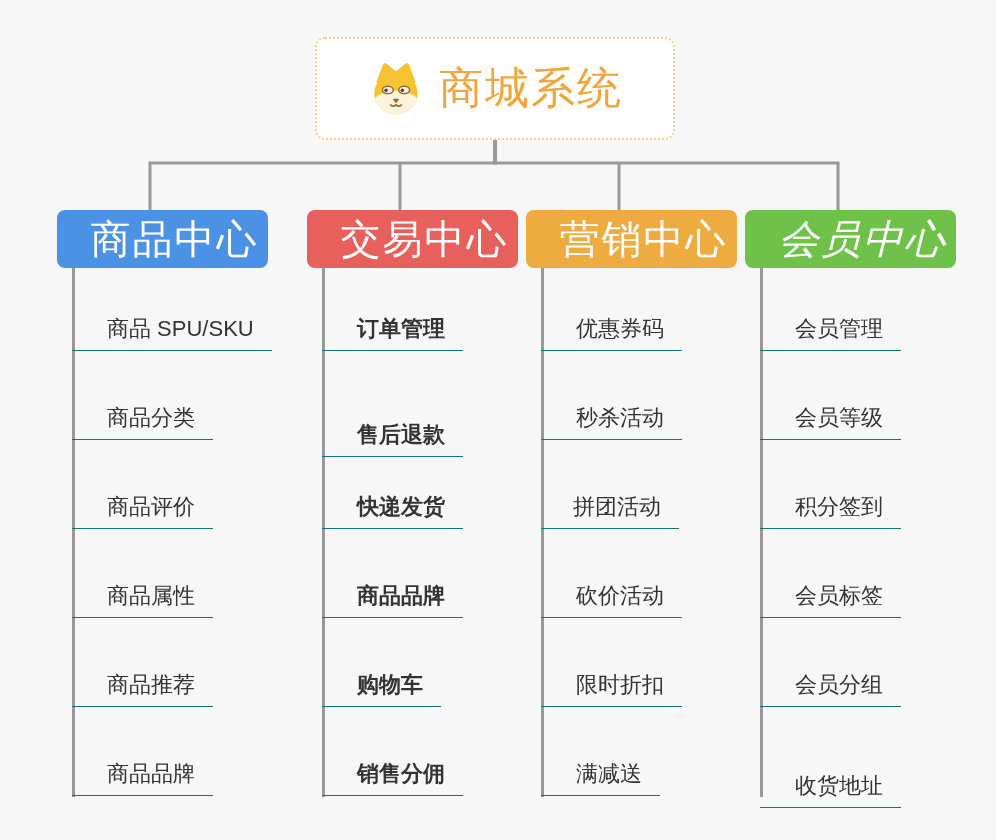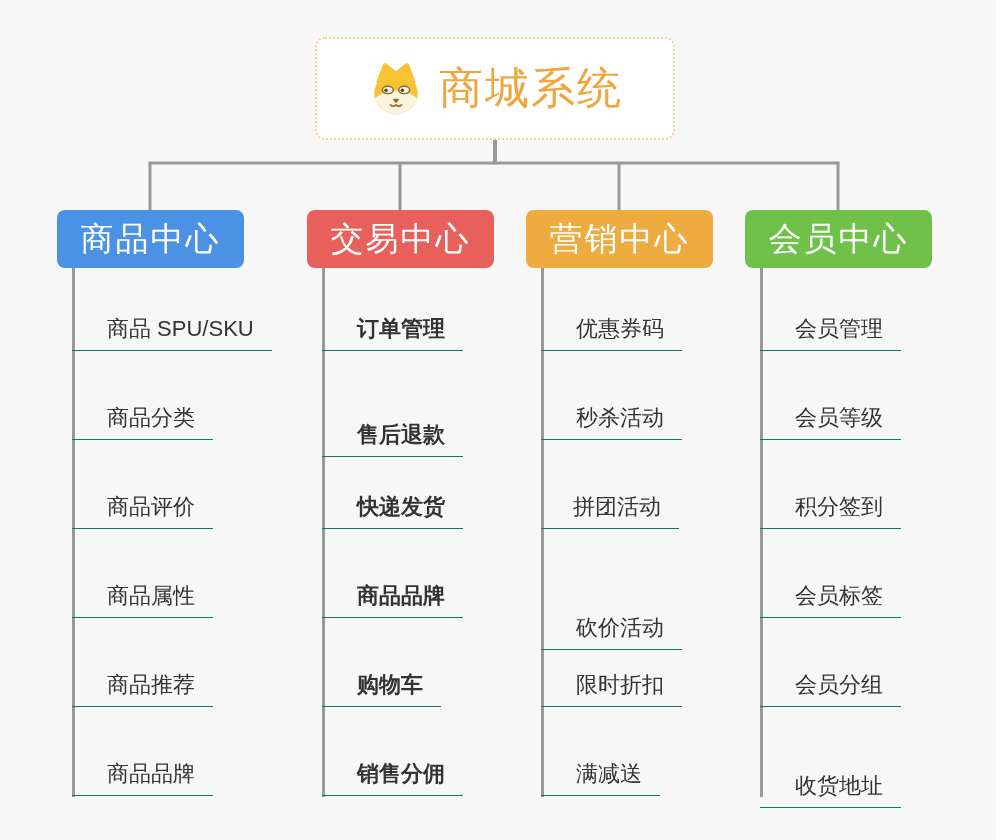--- a/index.html
+++ b/index.html
@@ -46,24 +46,25 @@
   
   .branch-header {
     position: absolute;
     top: 210px;
     width: 187px; height: 58px;
     border-radius: 8px;
     display: flex;
     align-items: center;
     justify-content: center;
     color: #ffffff;
-    font-size: 33px;
+    font-size: 40px;
     letter-spacing: 2px;
     white-space: nowrap;
     z-index: 2;
+    padding-left: 24px;
   }
   #branch-header-0 { left: 57px; }
   #branch-header-1 { left: 307px; }
   #branch-header-2 { left: 526px; }
   #branch-header-3 { left: 745px; }
   
   .branch-items {
     position: absolute;
     top: 268px;
     width: 250px;
@@ -129,21 +130,21 @@
       <circle cx="39" cy="33.5" r="2" fill="#6b451c"></circle>
       <path d="M29.5 43.5 h5 l-2.5 3.2 z" fill="#9c6b2f" stroke="#9c6b2f" stroke-width="1.5" stroke-linejoin="round"></path>
       <path d="M26 49.5 q3 3 6 0 q3 3 6 0" fill="none" stroke="#9c6b2f" stroke-width="1.8" stroke-linecap="round"></path>
     </svg>
     <span class="root-title">商城系统</span>
   </div>
 
   <div class="branch-header" id="branch-header-0" style="background: rgb(75, 146, 229);">商品中心</div>
   <div class="branch-header" id="branch-header-1" style="background: rgb(232, 96, 92);">交易中心</div>
   <div class="branch-header" id="branch-header-2" style="background: rgb(238, 171, 64);">营销中心</div>
-  <div class="branch-header" id="branch-header-3" style="background: rgb(111, 193, 74);">会员中心</div>
+  <div class="branch-header" id="branch-header-3" style="background: rgb(111, 193, 74); font-style: italic;">会员中心</div>
 
   <div class="branch-items" id="branch-items-0">
       <div class="branch-item" style="top: 46px;">商品 SPU/SKU</div>
       <div class="branch-item" style="top: 135px;">商品分类</div>
       <div class="branch-item" style="top: 224px;">商品评价</div>
       <div class="branch-item" style="top: 313px;">商品属性</div>
       <div class="branch-item" style="top: 402px;">商品推荐</div>
       <div class="branch-item" style="top: 491px;">商品品牌</div>
     </div>
   <div class="branch-items" id="branch-items-1">
@@ -151,21 +152,21 @@
       <div class="branch-item" style="top: 152px;">售后退款</div>
       <div class="branch-item" style="top: 224px;">快递发货</div>
       <div class="branch-item" style="top: 313px;">商品品牌</div>
       <div class="branch-item" style="top: 402px;">购物车</div>
       <div class="branch-item" style="top: 491px;">销售分佣</div>
     </div>
   <div class="branch-items" id="branch-items-2">
       <div class="branch-item" style="top: 46px;">优惠券码</div>
       <div class="branch-item" style="top: 135px;">秒杀活动</div>
       <div class="branch-item" style="top: 224px; padding-left: 32px;">拼团活动</div>
-      <div class="branch-item" style="top: 313px; margin-top: 32px;">砍价活动</div>
+      <div class="branch-item" style="top: 313px;">砍价活动</div>
       <div class="branch-item" style="top: 402px;">限时折扣</div>
       <div class="branch-item" style="top: 491px;">满减送</div>
     </div>
   <div class="branch-items" id="branch-items-3">
       <div class="branch-item" style="top: 46px;">会员管理</div>
       <div class="branch-item" style="top: 135px;">会员等级</div>
       <div class="branch-item" style="top: 224px;">积分签到</div>
       <div class="branch-item" style="top: 313px;">会员标签</div>
       <div class="branch-item" style="top: 402px;">会员分组</div>
       <div class="branch-item" style="top: 491px; margin-top: 12px;">收货地址</div>

